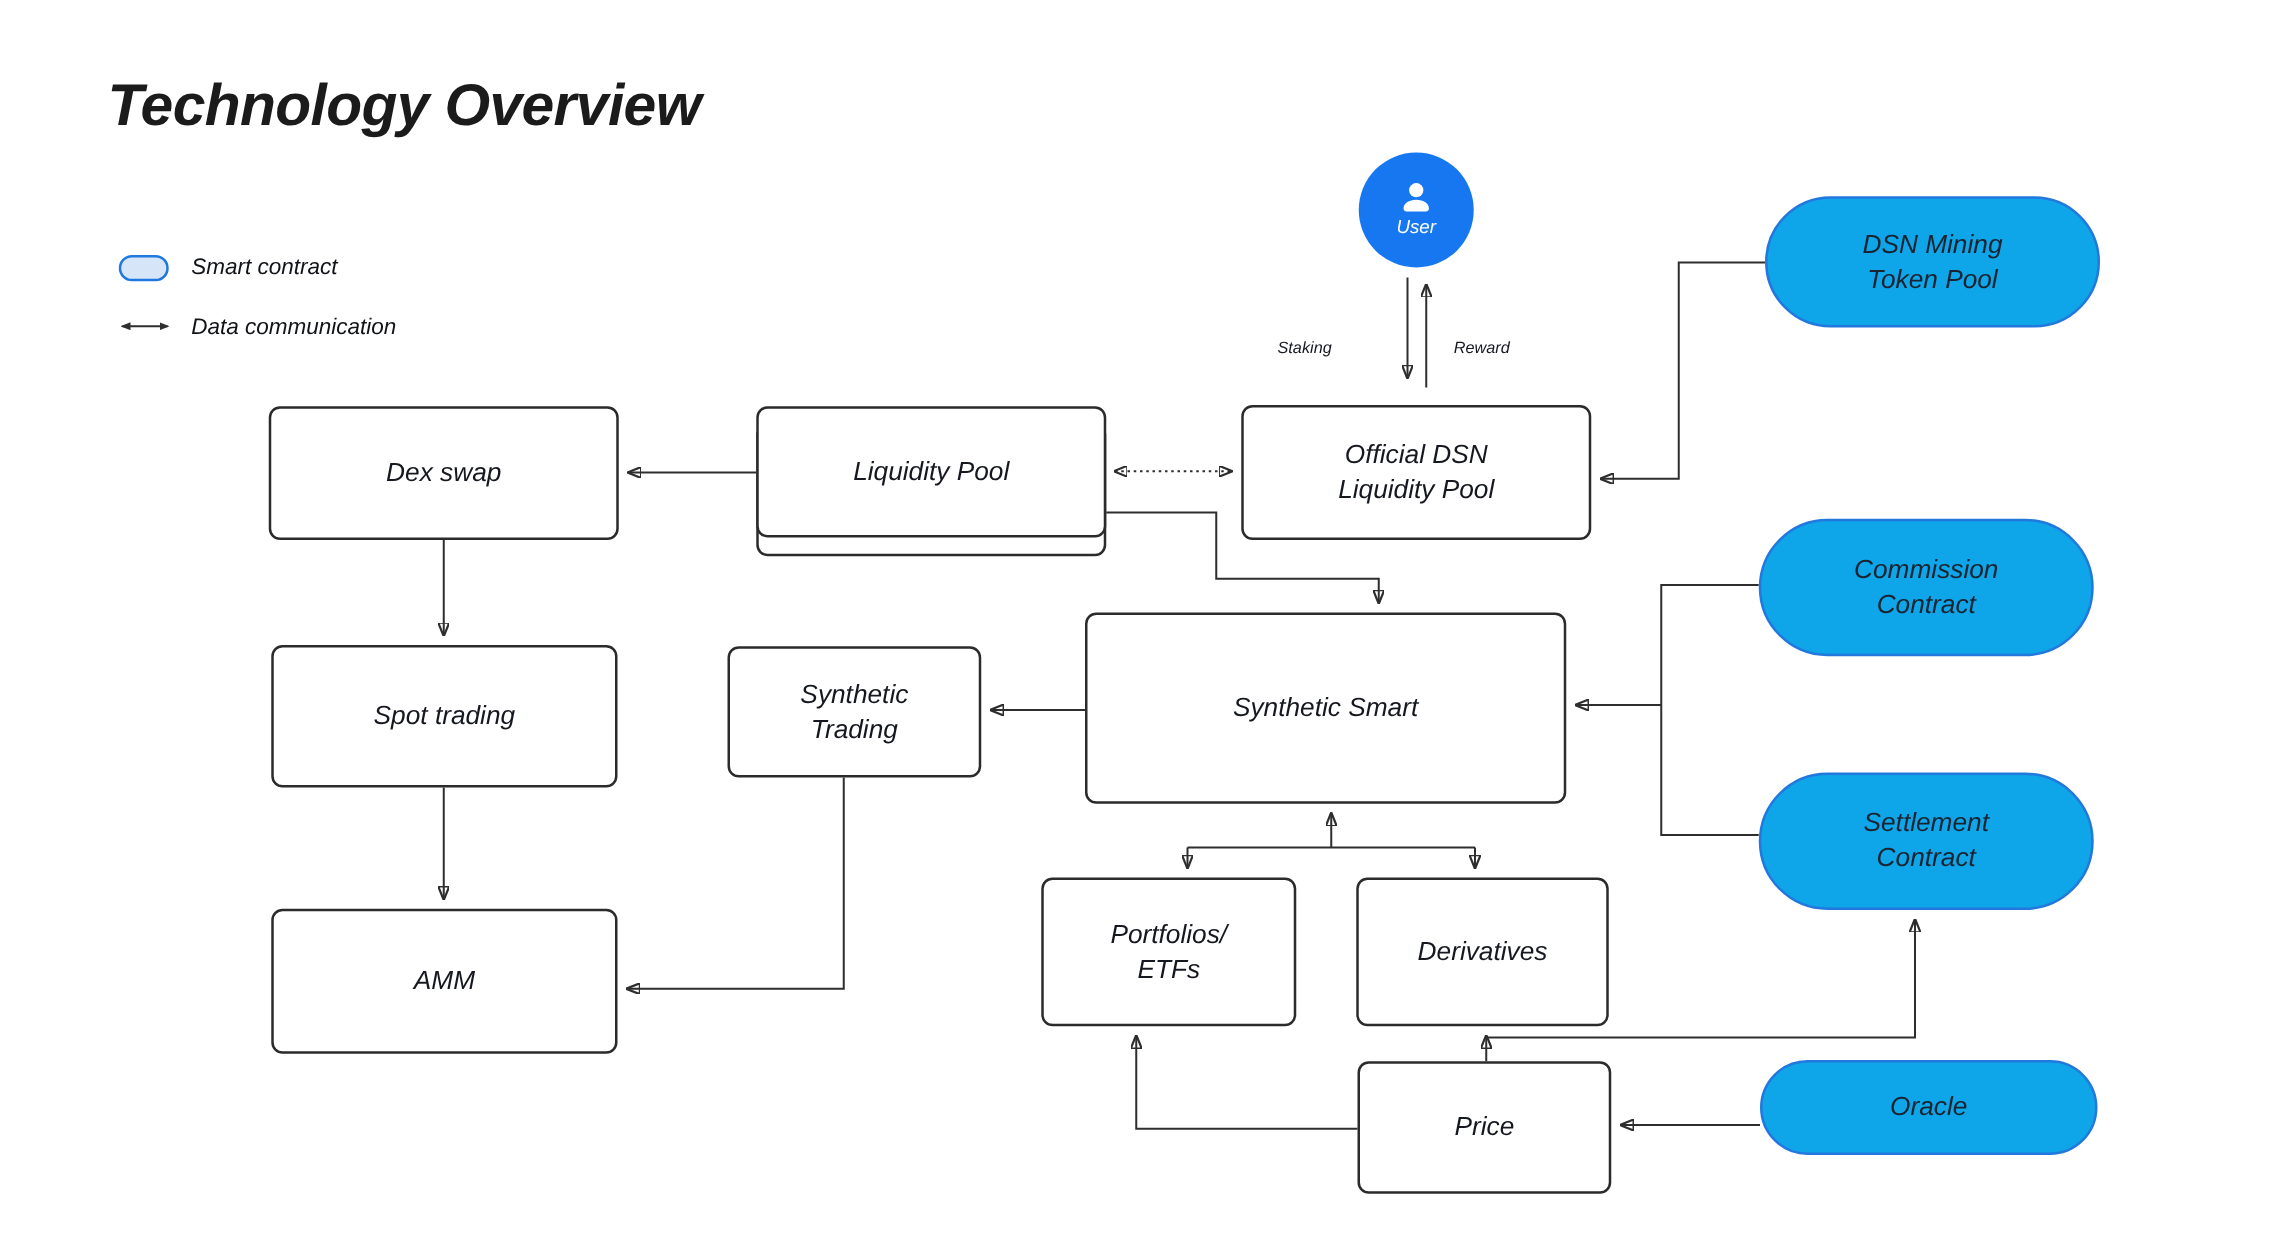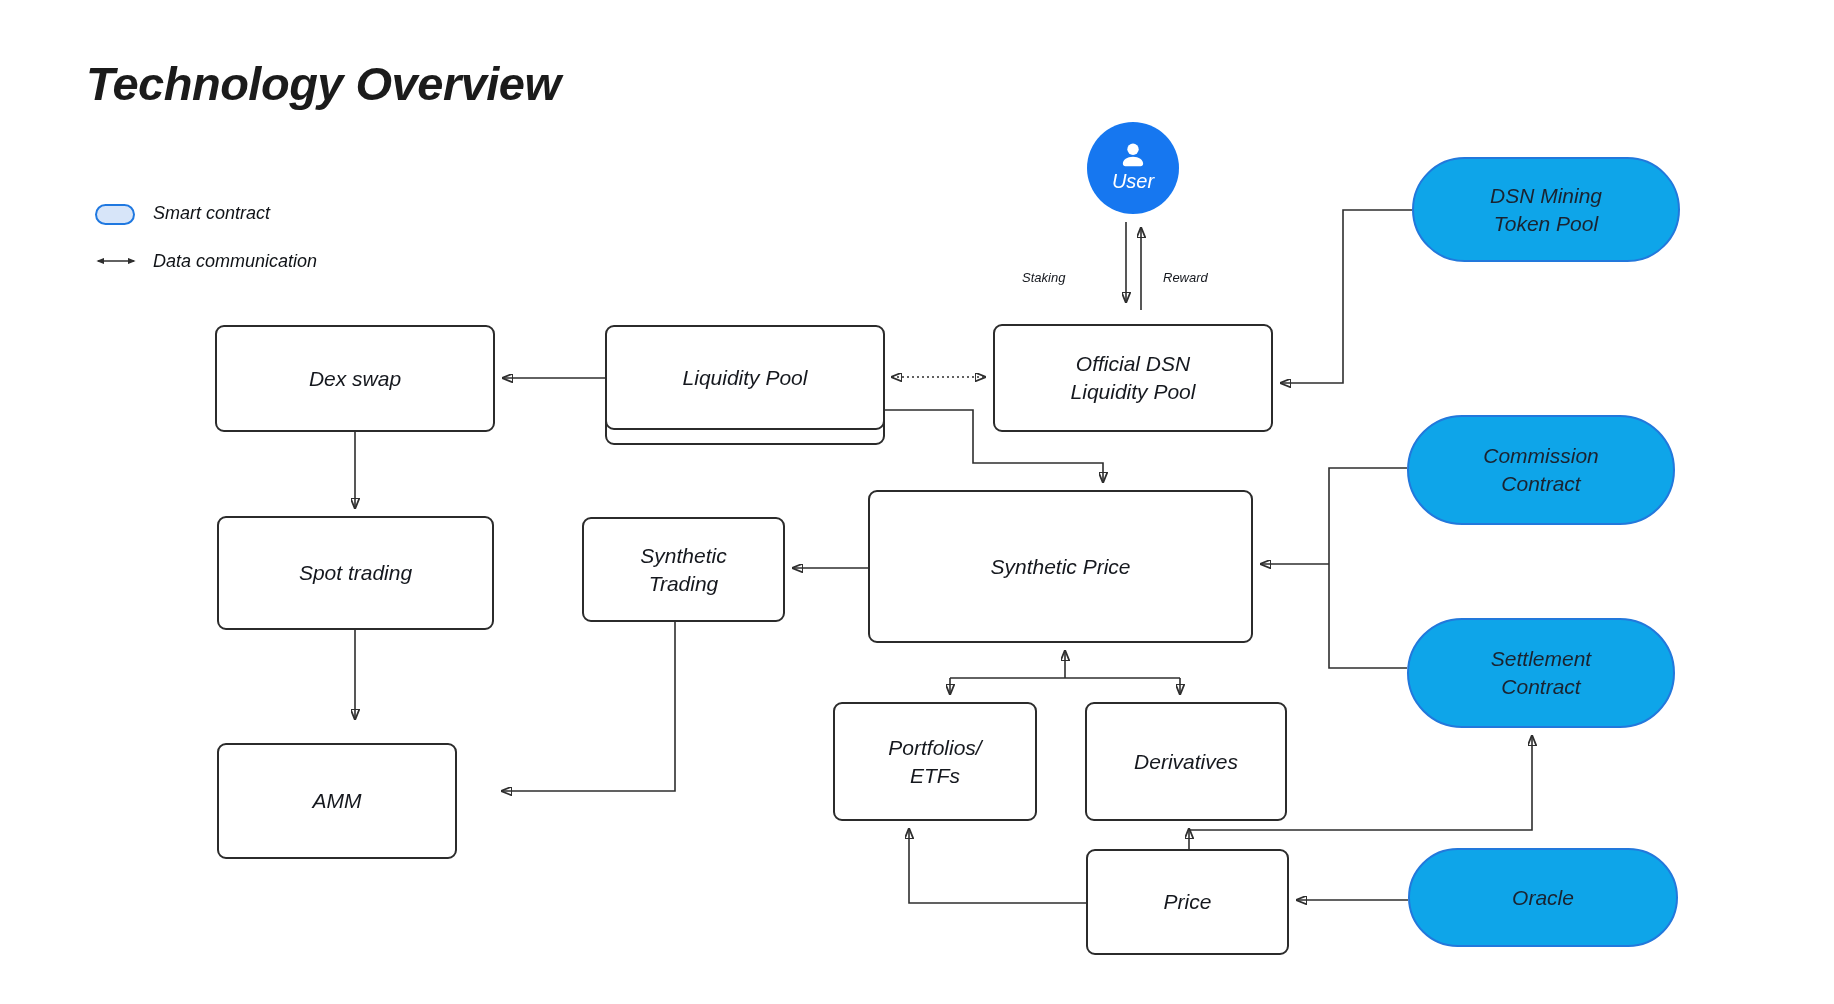--- a/index.html
+++ b/index.html
@@ -38,21 +38,21 @@
   .edges{position:absolute;left:0;top:0;}
   .edges path{fill:none;stroke:#2e2e2e;stroke-width:1.6;}
   .edges path.dotted{stroke-dasharray:2 3;stroke-width:1.5;}
   .edge-label{position:absolute;font-size:13px;color:#16191f;}
   
   .user-badge{
     position:absolute;left:1087px;top:122px;width:92px;height:92px;border-radius:50%;
     background:#1677f0;display:flex;flex-direction:column;align-items:center;justify-content:center;
     color:#ffffff;
   }
-  .user-badge .user-label{font-size:20px;margin-top:1px;}
+  .user-badge .user-label{font-size:15px;margin-top:1px;}
 </style>
 </head>
 <body>
 
 <div class="stage">
 
   <h1 class="page-title">Technology Overview</h1>
 
   <div class="legend-swatch"></div>
   <div class="legend-label" style="left:153px;top:203px;">Smart contract</div>
@@ -107,28 +107,28 @@
 
   <div class="stack-shadow" style="left:605px;top:339px;width:280px;height:106px;"></div>
 
   <div class="node" style="left:215px;top:325px;width:280px;height:107px;">Dex swap</div>
   <div class="node" style="left:605px;top:325px;width:280px;height:105px;">Liquidity Pool</div>
   <div class="node" style="left:993px;top:324px;width:280px;height:108px;">Official DSN
 Liquidity Pool</div>
   <div class="node" style="left:217px;top:516px;width:277px;height:114px;">Spot trading</div>
   <div class="node" style="left:582px;top:517px;width:203px;height:105px;">Synthetic
 Trading</div>
-  <div class="node" style="left:868px;top:490px;width:385px;height:153px;">Synthetic Price</div>
-  <div class="node" style="left:217px;top:727px;width:240px;height:116px;margin-top:16px;">AMM</div>
+  <div class="node" style="left:868px;top:490px;width:385px;height:153px;">Synthetic Smart</div>
+  <div class="node" style="left:217px;top:727px;width:277px;height:116px;">AMM</div>
   <div class="node" style="left:833px;top:702px;width:204px;height:119px;">Portfolios/
 ETFs</div>
   <div class="node" style="left:1085px;top:702px;width:202px;height:119px;">Derivatives</div>
   <div class="node" style="left:1086px;top:849px;width:203px;height:106px;">Price</div>
 
   <div class="pill" style="left:1412px;top:157px;width:268px;height:105px;">DSN Mining
 Token Pool</div>
   <div class="pill" style="left:1407px;top:415px;width:268px;height:110px;text-align:center;">Commission
 Contract</div>
   <div class="pill" style="left:1407px;top:618px;width:268px;height:110px;">Settlement
 Contract</div>
-  <div class="pill" style="left:1408px;top:848px;width:270px;height:99px;">Oracle</div>
+  <div class="pill" style="left:1408px;top:848px;width:270px;height:76px;">Oracle</div>
 
 </div>
 
 </body></html>

